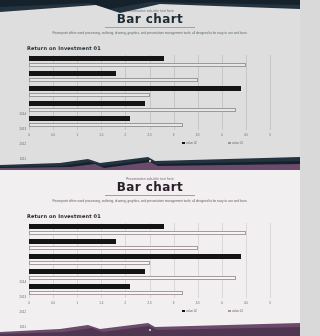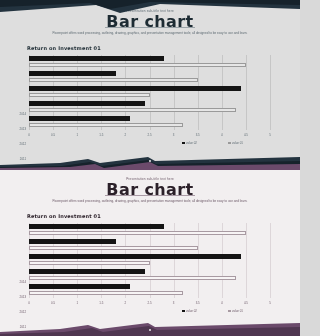--- a/index.html
+++ b/index.html
@@ -26,21 +26,21 @@
   
   .content{position:absolute;left:0;top:0;width:300px;height:168px;}
 
   .eyebrow{
     position:absolute;top:8.5px;left:0;width:300px;text-align:center;
     font-size:3.1px;letter-spacing:.18px;color:#5d6a72;
   }
   .slide-2 .eyebrow{color:#6d5a68;}
   .title{
     position:absolute;top:12px;left:0;width:300px;text-align:center;
-    font-size:16px;font-weight:bold;letter-spacing:.4px;color:#1d2b33;
+    font-size:12px;font-weight:bold;letter-spacing:.4px;color:#1d2b33;
     font-family:"DejaVu Sans",sans-serif;
   }
   .slide-2 .title{color:#2b2029;}
   .title-rule{
     position:absolute;top:26.5px;left:105px;width:90px;height:1px;
     background:#9aa3a8;
   }
   .slide-2 .title-rule{background:#a99aa5;}
   .lead{
     position:absolute;top:31px;left:50px;width:200px;text-align:center;

